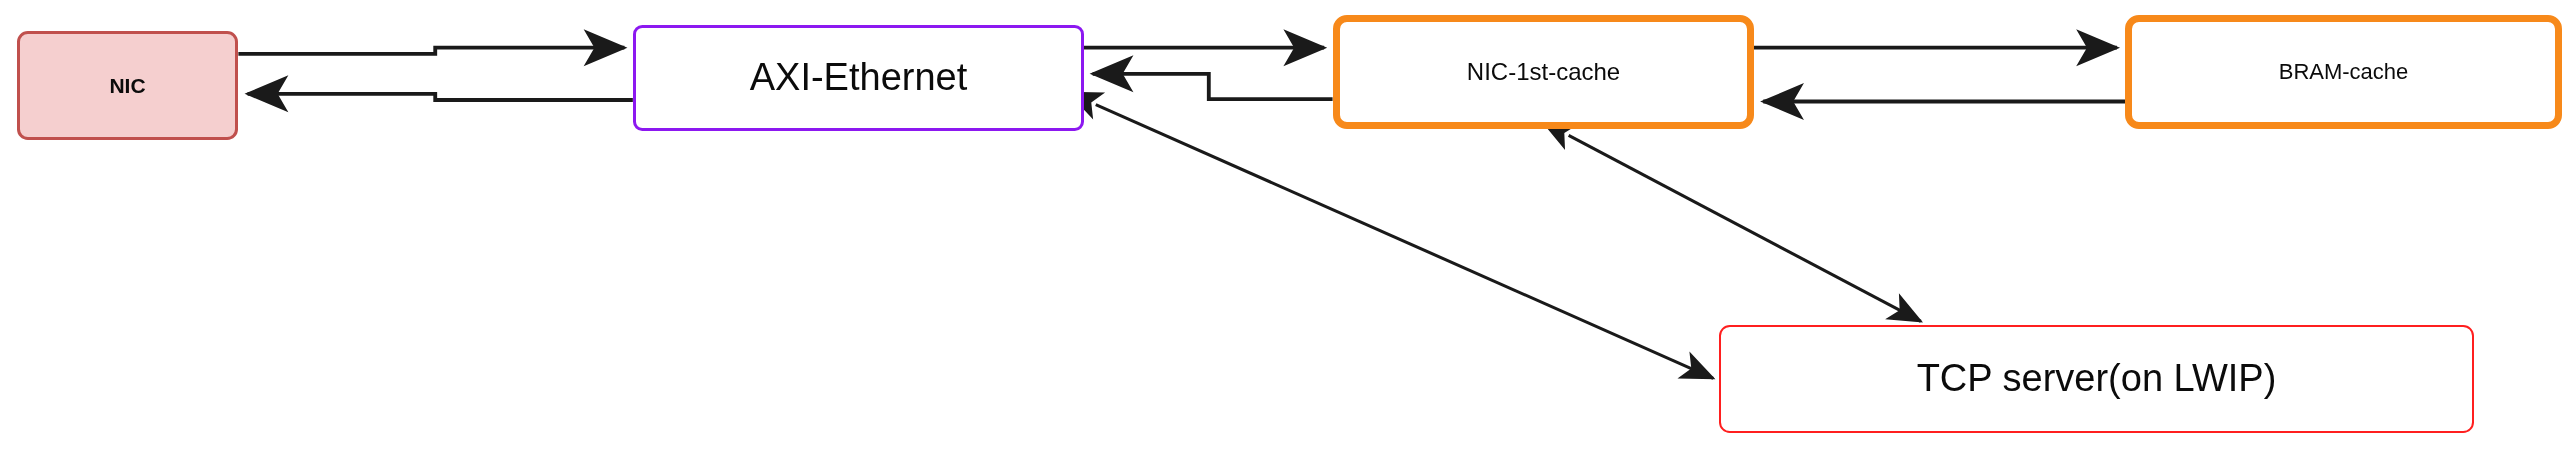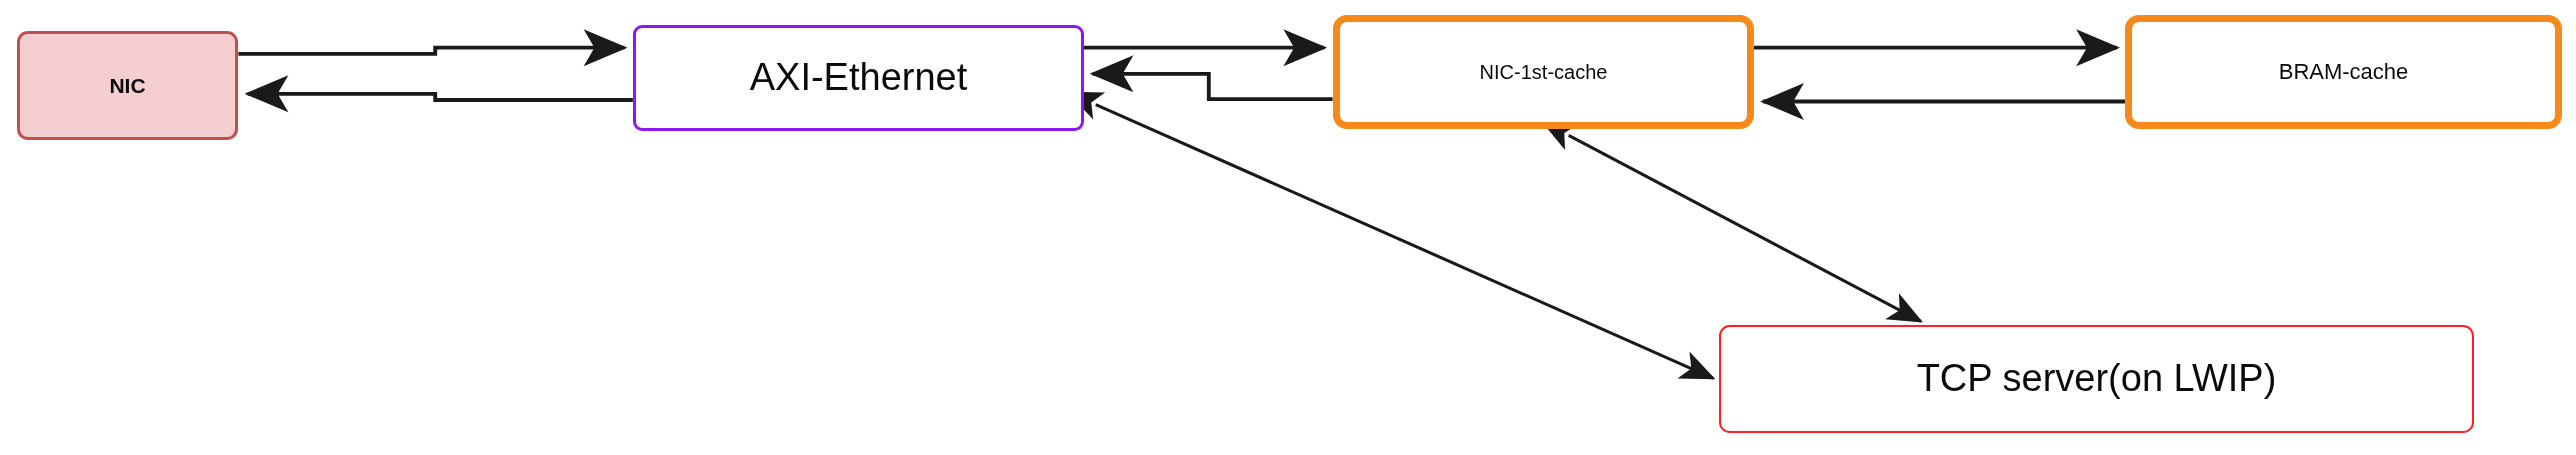--- a/index.html
+++ b/index.html
@@ -70,21 +70,21 @@
 
   
   #node-nic1st {
     left: 1333px;
     top: 15.4px;
     width: 421px;
     height: 114px;
     border: 7px solid #f7891a;
     border-radius: 14px;
     background: #ffffff;
-    font-size: 20px;
+    font-size: 24px;
     font-weight: 400;
   }
 
   
   #node-bram {
     left: 2125px;
     top: 15.4px;
     width: 437px;
     height: 114px;
     border: 7px solid #f7891a;

